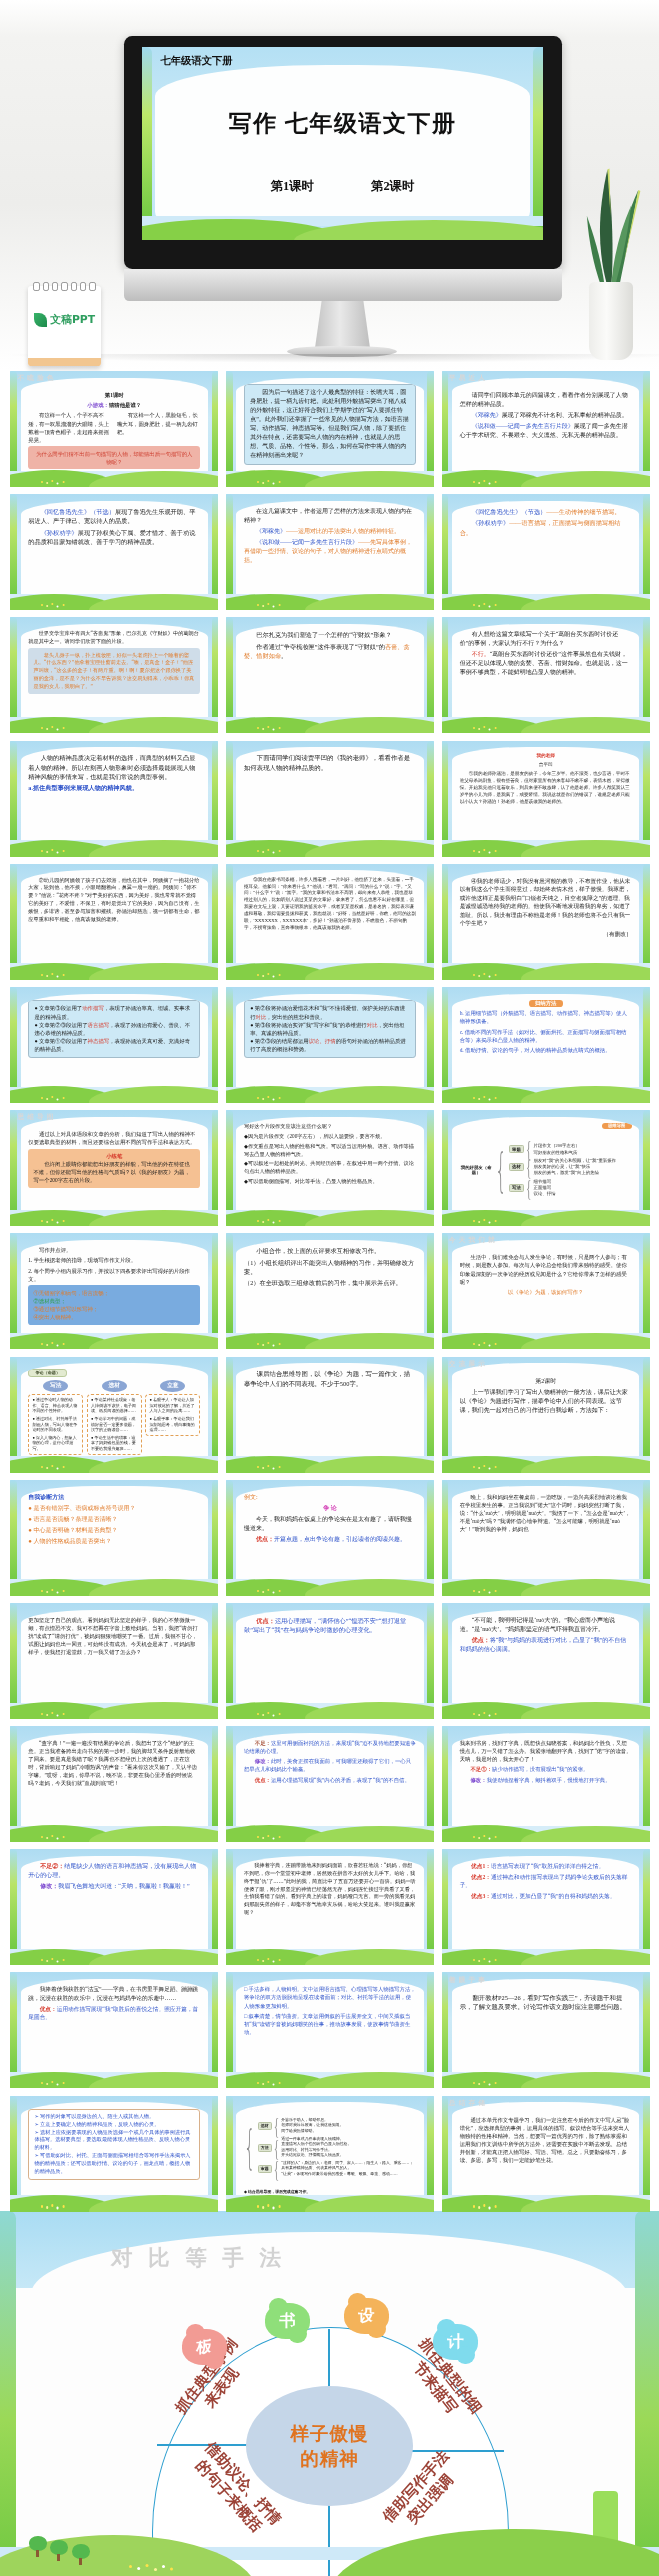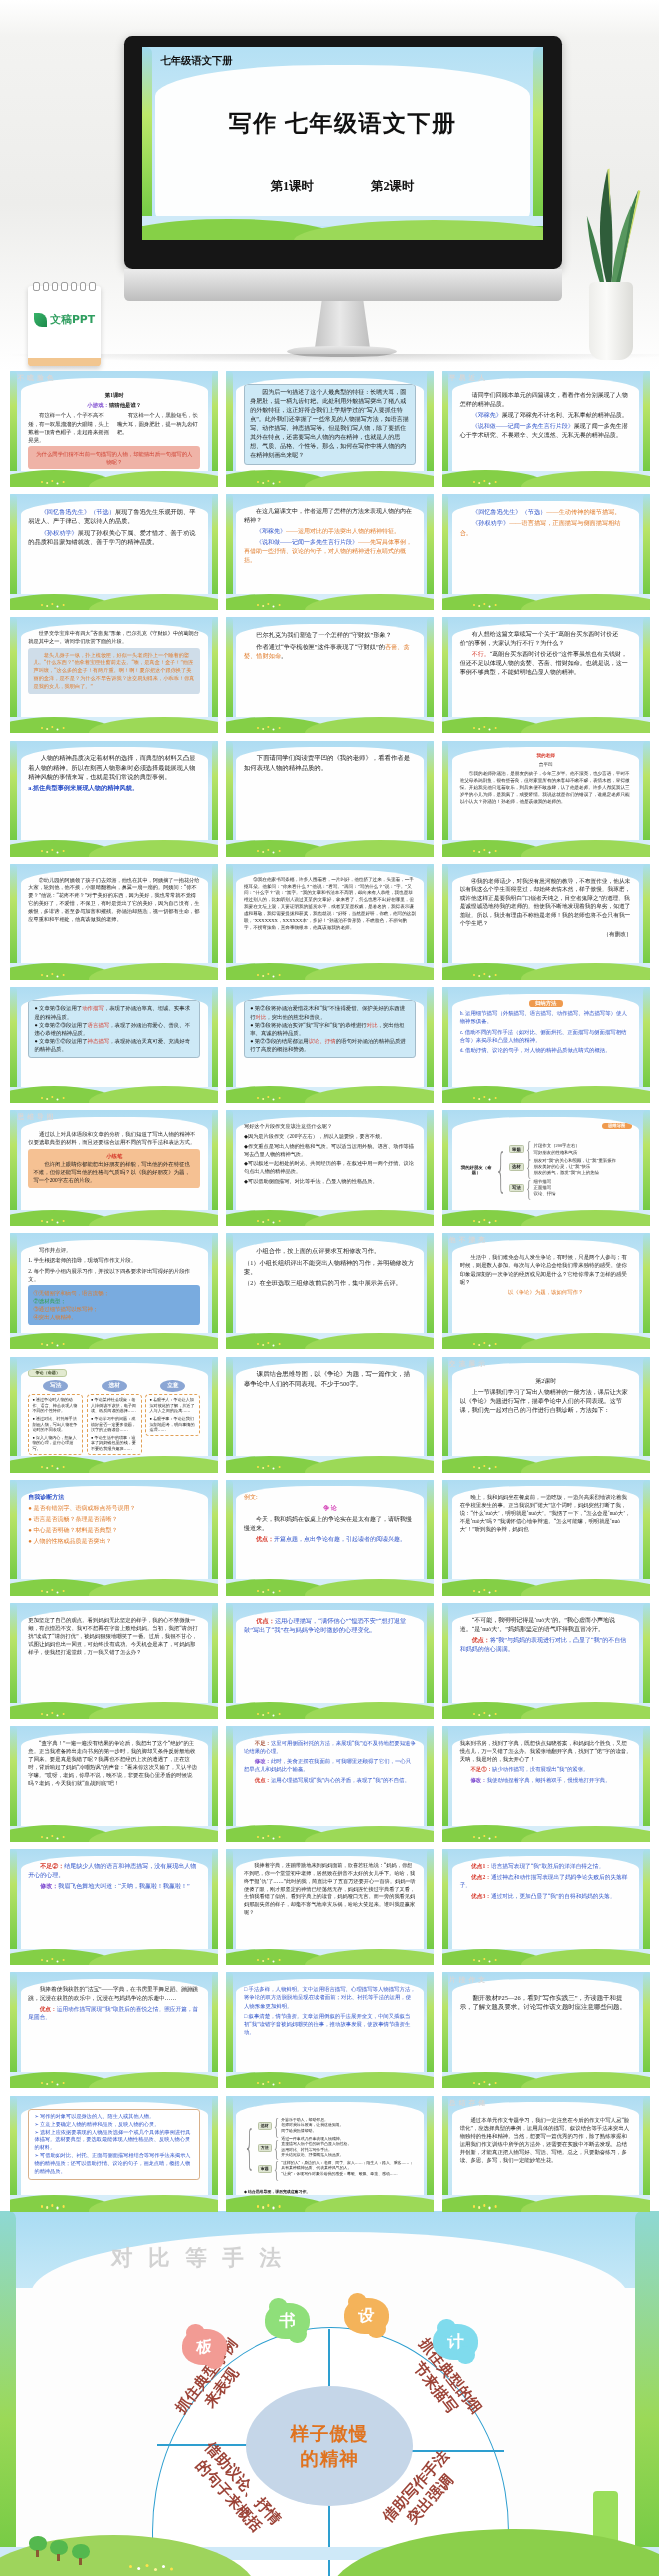--- a/index.html
+++ b/index.html
@@ -648,21 +648,21 @@
       </div>
       <div class="slide">
         <div class="sl"></div>
         <div class="sr"></div>
         <div class="panel">
           <div class="content pad" style="font-size: 5.4px;">
             <div class="para ind ">生活中，我们难免会与人发生争论，有时候，只是两个人参与；有时候，则是数人参加。每次与人争论总会给我们带来独特的感受。使你印象最深刻的一次争论的经历或见闻是什么？它给你带来了怎样的感受呢？</div>
             <div class="para al-center c-orange">以《争论》为题，该如何写作？</div>
           </div>
         </div>
-        <div class="hdr">他不漂亮</div>
+        <div class="hdr">今天我们就</div>
         <div class="hills">
           <div class="skystrip"></div>
           <div class="h1"></div>
           <div class="h2"></div>
           <div class="fdots"></div>
         </div>
       </div>
       <div class="slide">
         <div class="sl"></div>
         <div class="sr"></div>
@@ -963,21 +963,21 @@
         </div>
       </div>
       <div class="slide">
         <div class="sl"></div>
         <div class="sr"></div>
         <div class="panel">
           <div class="content pad" style="font-size: 6.4px;">
             <div class="para ind ">翻开教材P25—26，看到“写作实践三”，齐读题干和提示，了解文题及要求。讨论写作该文题时应注意哪些问题。</div>
           </div>
         </div>
-        <div class="hdr">片段作文</div>
+        <div class="hdr">着眼于事</div>
         <div class="hills">
           <div class="skystrip"></div>
           <div class="h1"></div>
           <div class="h2"></div>
           <div class="fdots"></div>
         </div>
       </div>
       <div class="slide">
         <div class="sl"></div>
         <div class="sr"></div>

